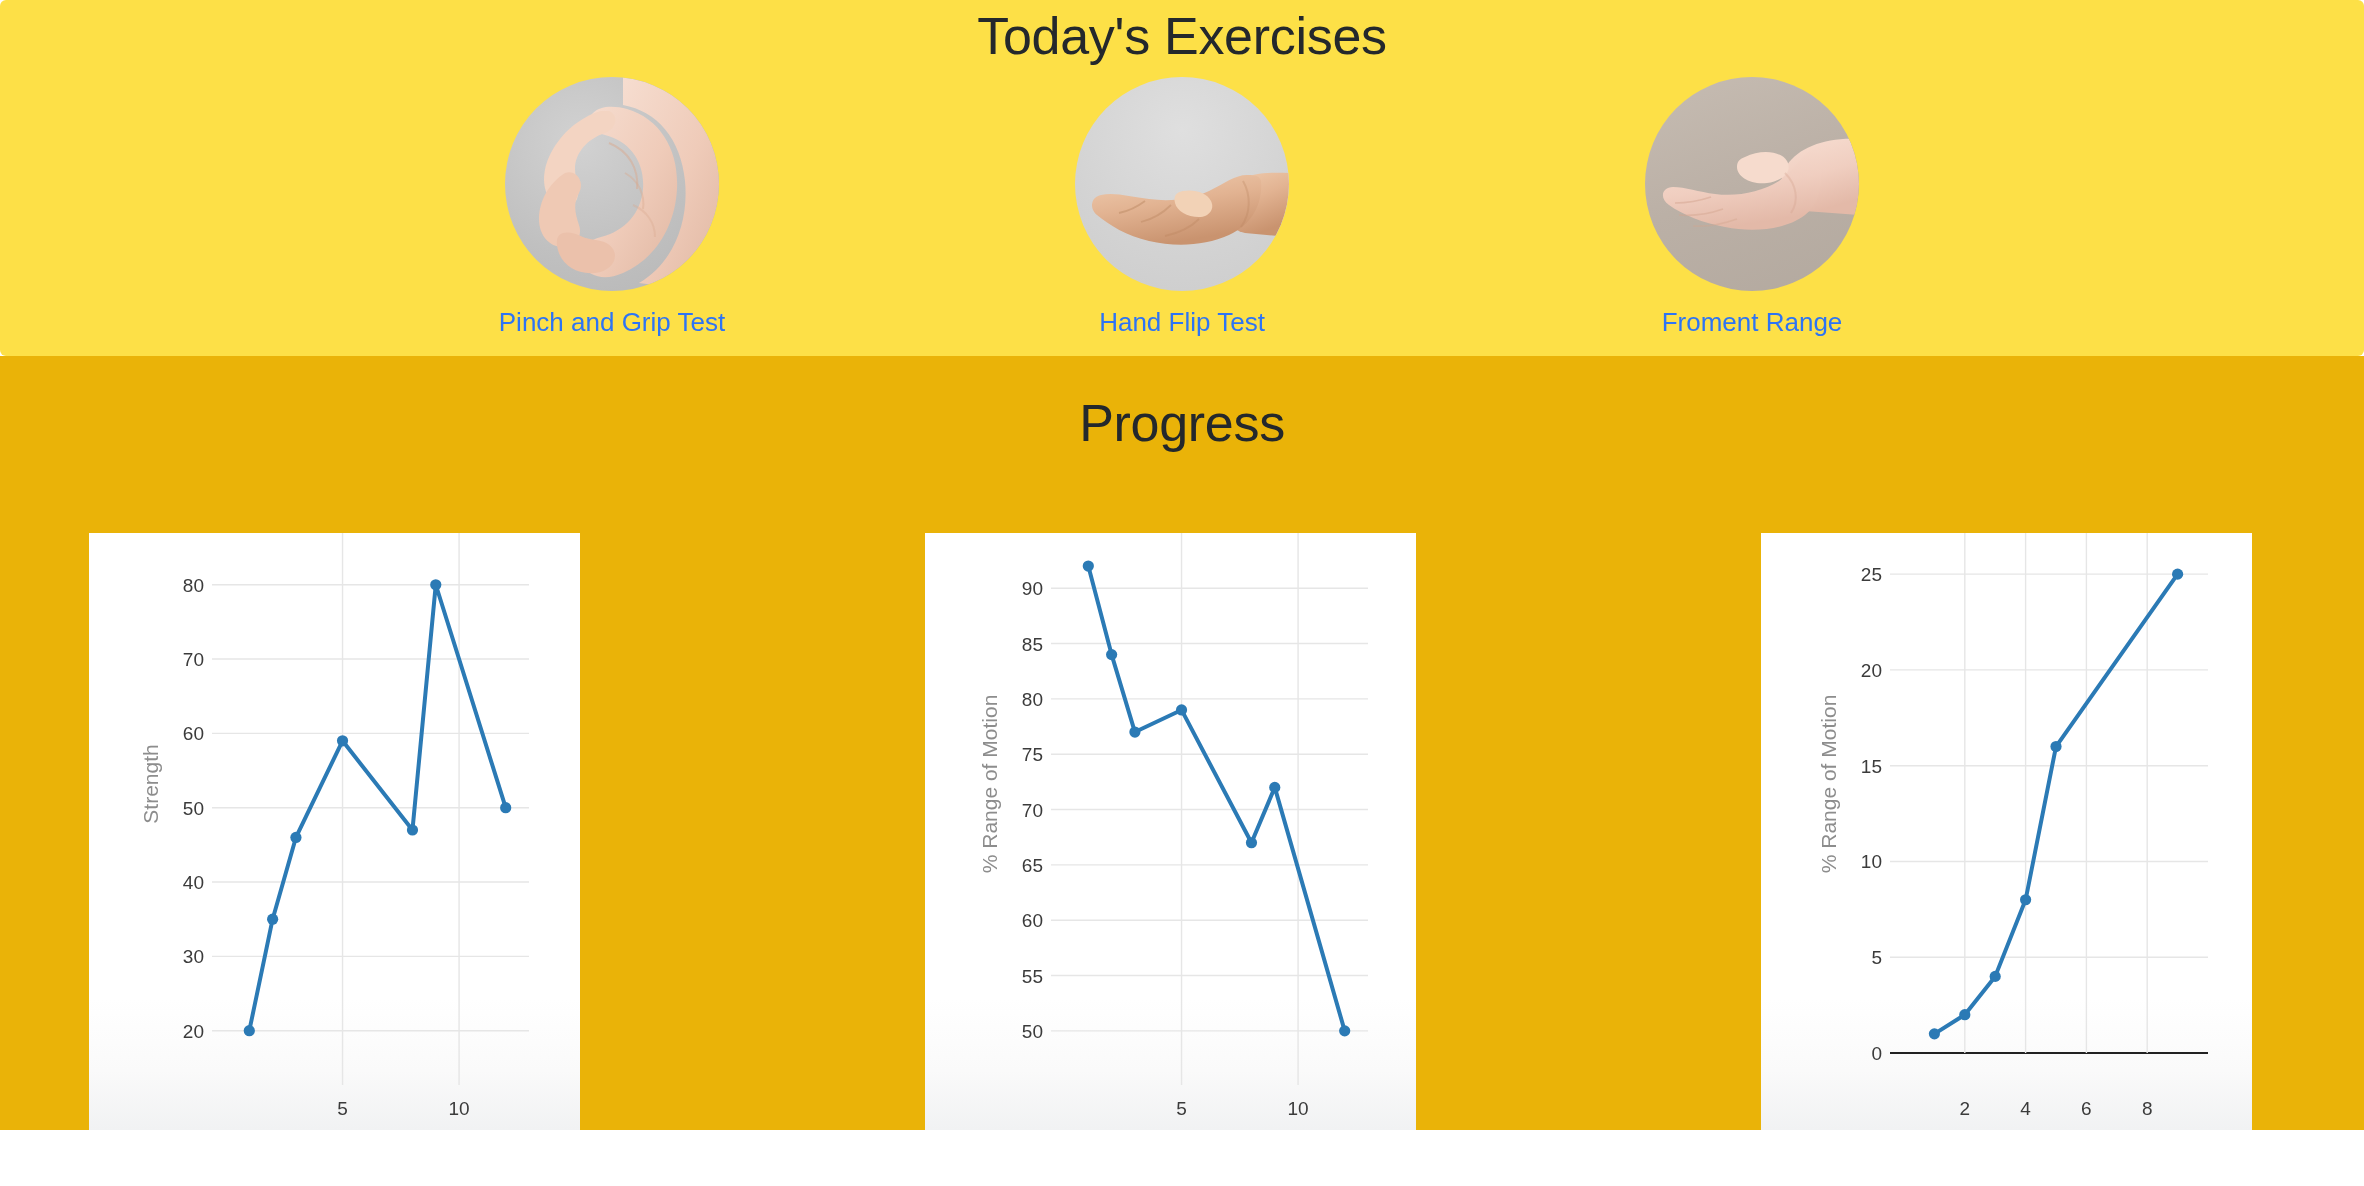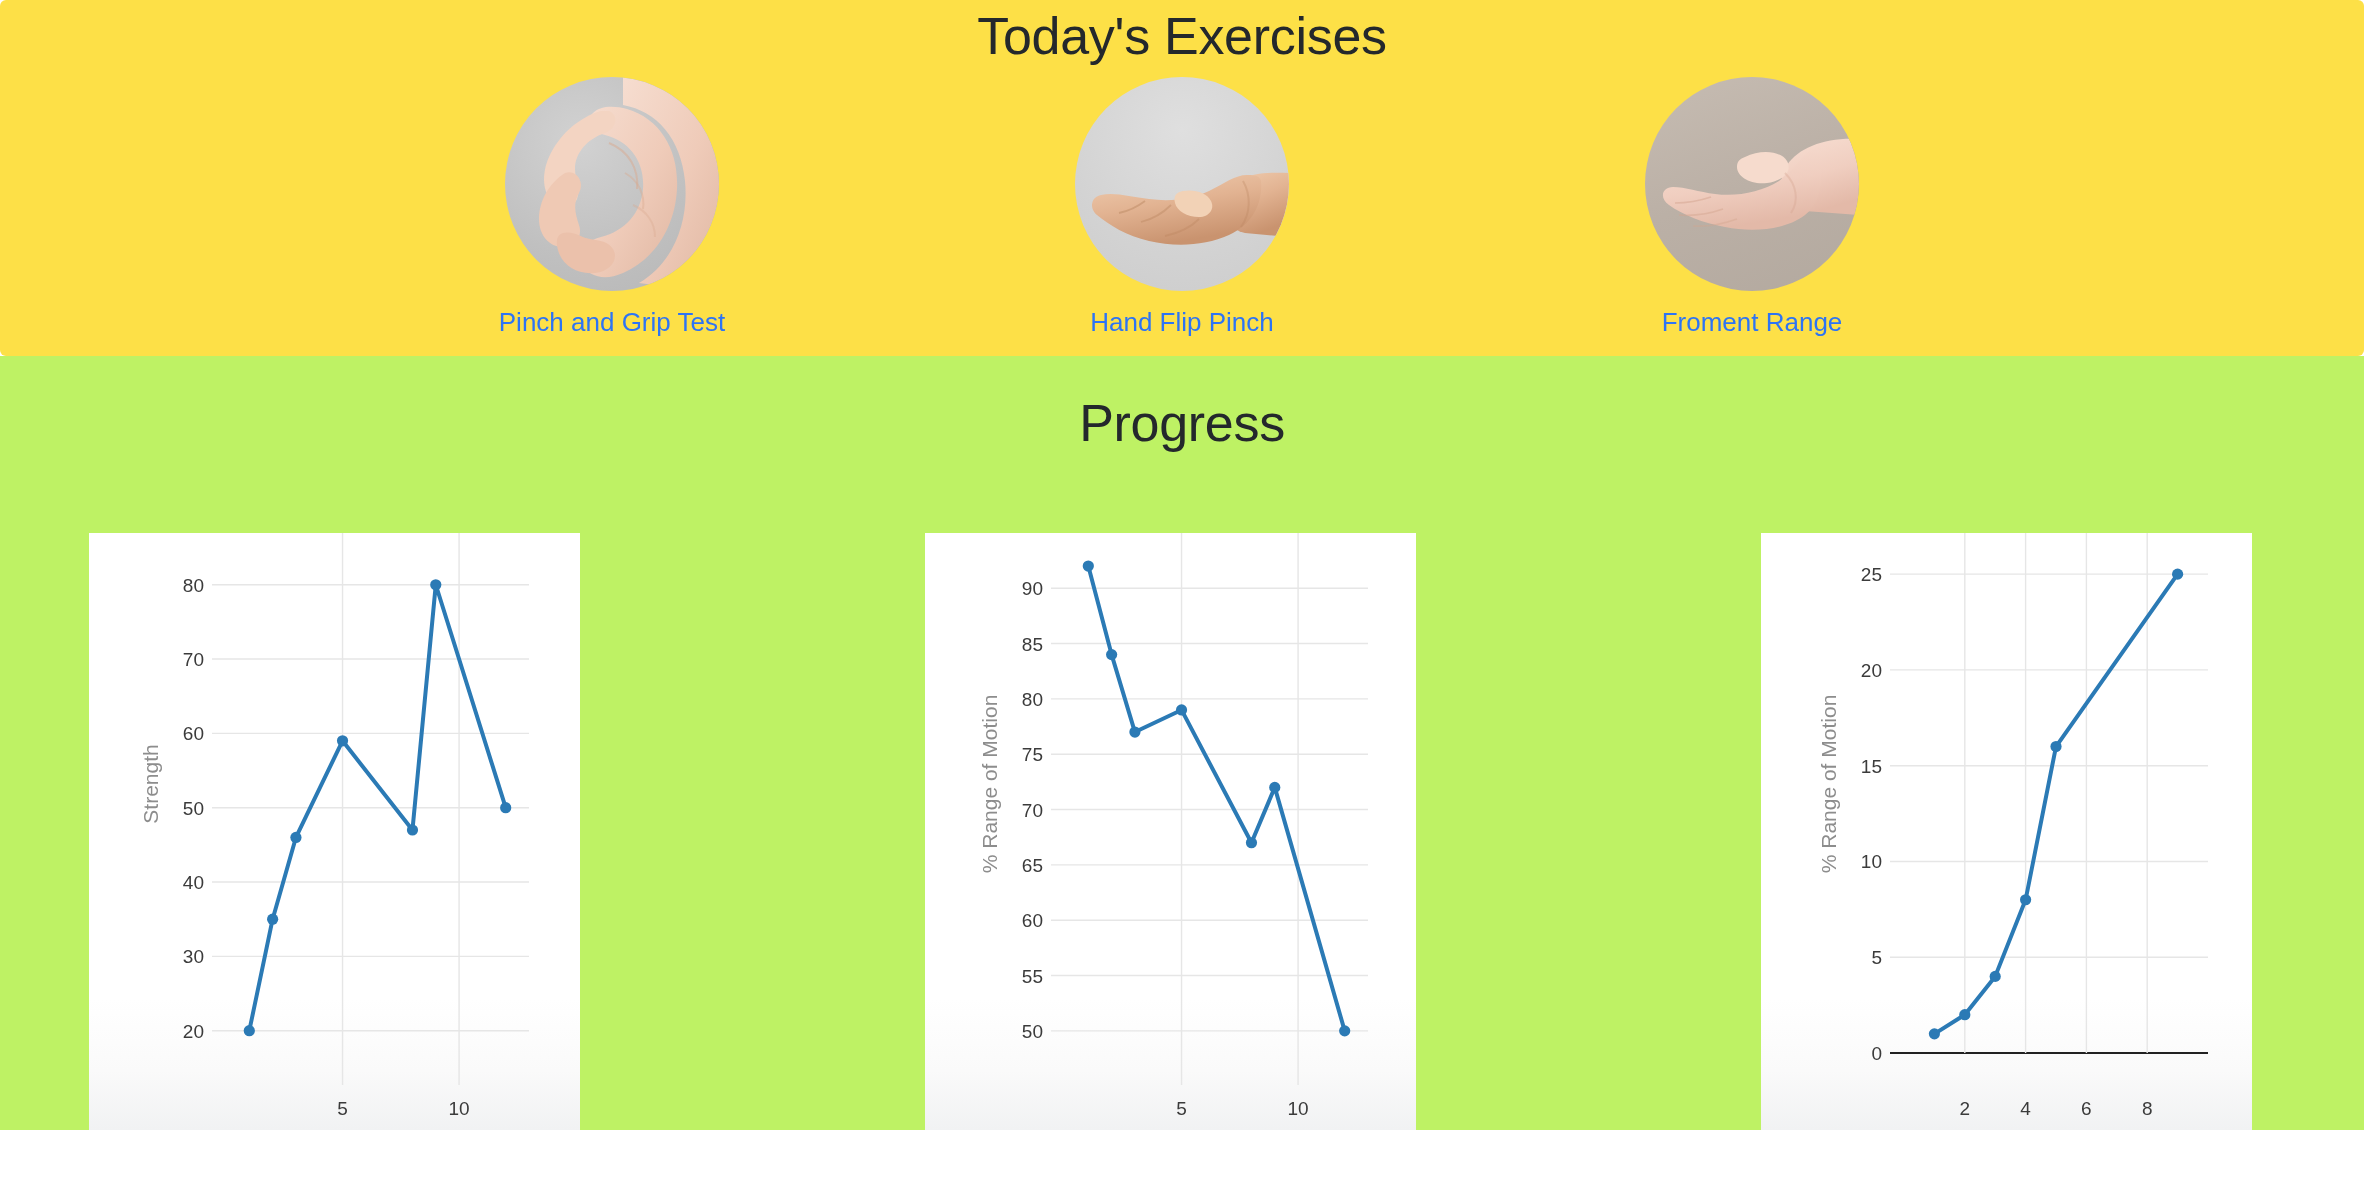--- a/index.html
+++ b/index.html
@@ -65,21 +65,21 @@
   .exercise-label {
     margin-top: 16px;
     font-size: 26px;
     color: #2d74f5;
     text-align: left;
     line-height: 1.2;
   }
 
   
   .progress-section {
-    background: #bef264;
+    background: #eab308;
     height: 774px;
     width: 100%;
     position: relative;
   }
   .progress-title {
     text-align: center;
     font-size: 52px;
     font-weight: 400;
     color: #24282c;
     padding-top: 38px;
@@ -181,21 +181,21 @@
             <path d="M108 114 C120 112 132 116 136 124 C140 132 134 140 124 140 C112 140 102 134 100 126 C98 118 102 115 108 114 Z" fill="#f2d2b6"></path>
 
             <path d="M70 124 C62 130 54 134 44 136" stroke="#b9845f" stroke-width="1.8" fill="none" opacity="0.45"></path>
             <path d="M96 128 C88 136 78 142 66 145" stroke="#b9845f" stroke-width="1.8" fill="none" opacity="0.4"></path>
             <path d="M124 142 C116 150 104 156 90 159" stroke="#b9845f" stroke-width="1.8" fill="none" opacity="0.35"></path>
 
             <path d="M168 104 C176 118 176 136 166 150" stroke="#b9845f" stroke-width="2" fill="none" opacity="0.3"></path>
           </g>
         </svg>
       </span>
-      <span class="exercise-label">Hand Flip Pinch</span>
+      <span class="exercise-label">Hand Flip Test</span>
     </div>
 
     <div class="exercise-card">
       <span class="thumb thumb-froment">
         <svg viewBox="0 0 214 214" preserveAspectRatio="xMidYMid slice" aria-hidden="true">
           <defs>
             <linearGradient id="skinC" x1="0" y1="0" x2="0.3" y2="1">
               <stop offset="0%" stop-color="#f7ded2"></stop>
               <stop offset="55%" stop-color="#f0cec0"></stop>
               <stop offset="100%" stop-color="#e3b9a8"></stop>

